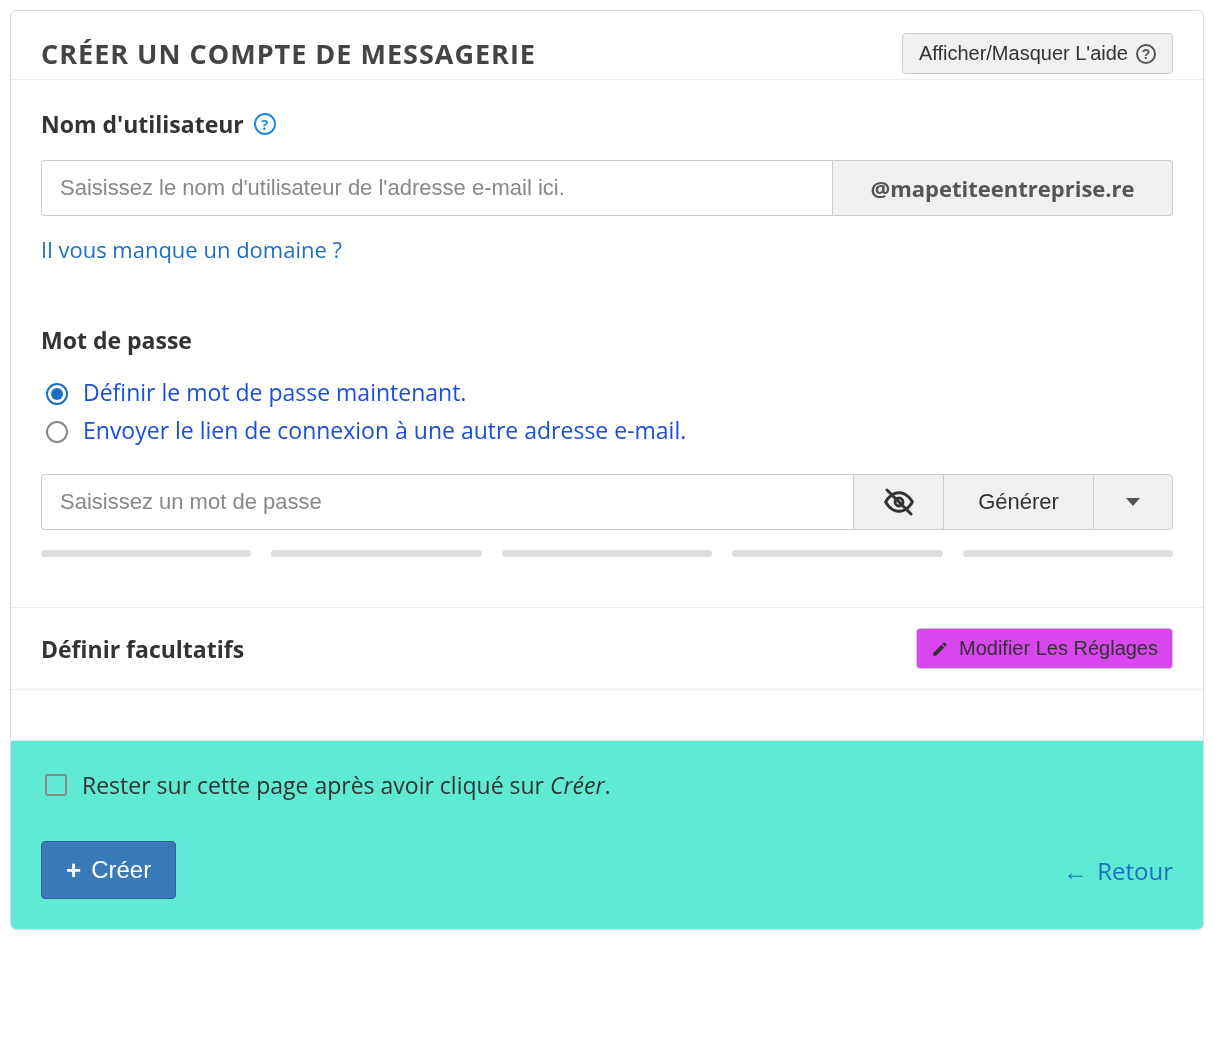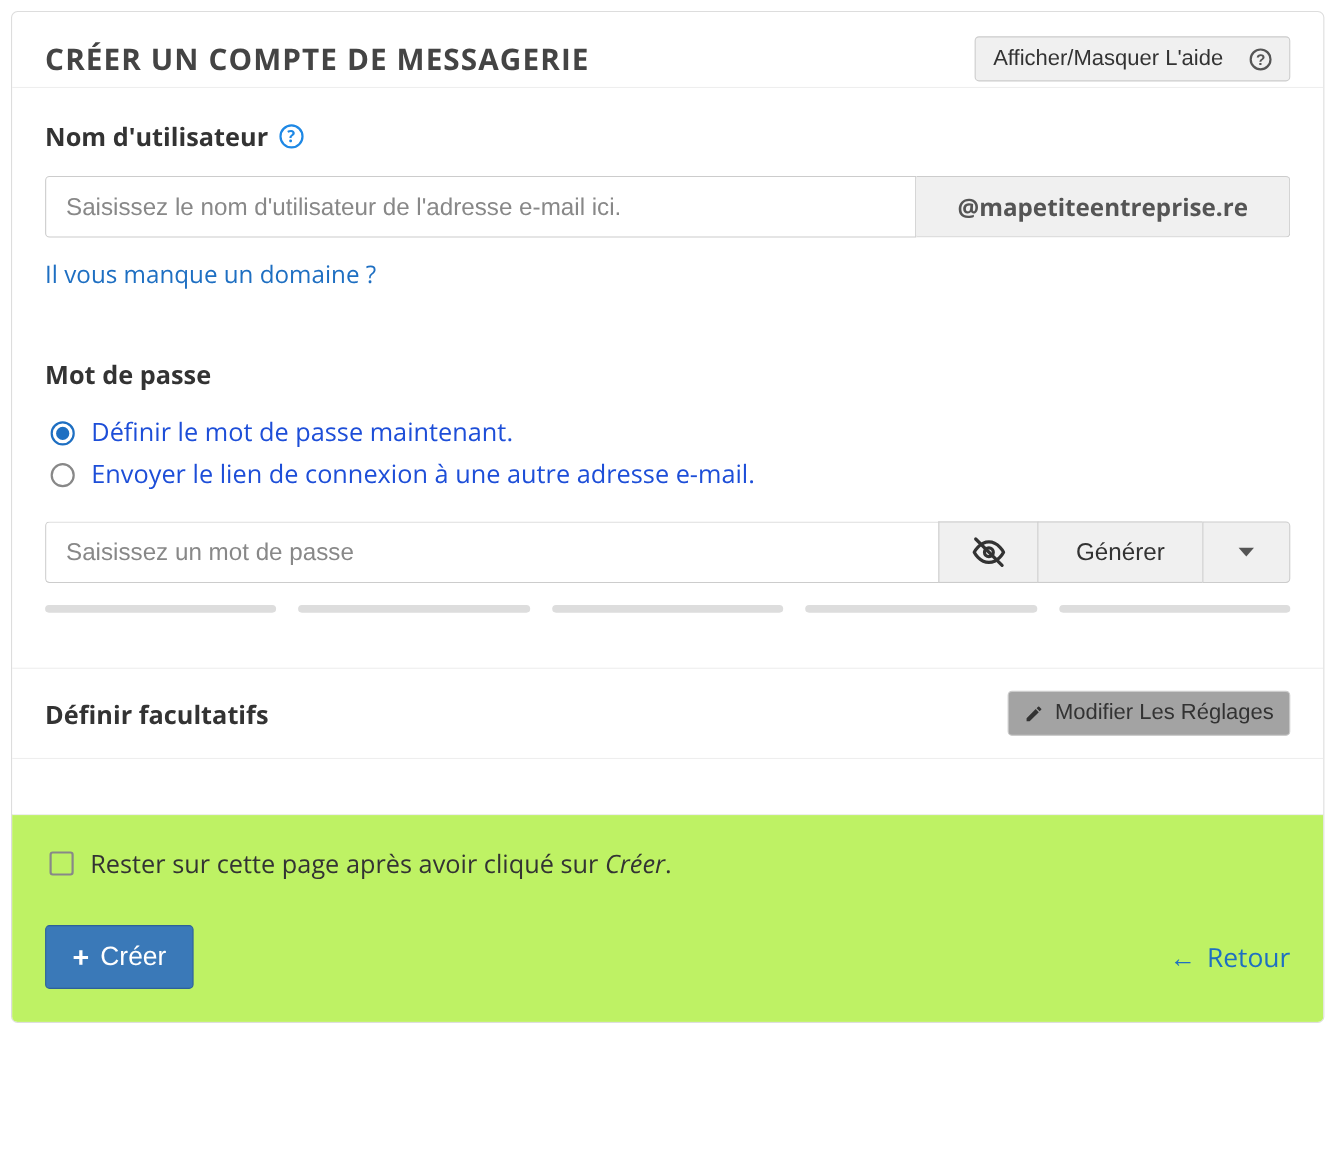--- a/index.html
+++ b/index.html
@@ -27,21 +27,21 @@
   .panel-title {
     font-size: 27px;
     font-weight: 700;
     letter-spacing: 1px;
     color: #444;
     text-transform: uppercase;
   }
   .btn-default {
     display: inline-flex;
     align-items: center;
-    gap: 24px;
+    gap: 8px;
     padding: 8px 16px;
     font-size: 20px;
     color: #333;
     background: #f0f0f0;
     border: 1px solid #ccc;
     border-radius: 4px;
     cursor: pointer;
   }
   .help-icon-circle {
     display: inline-flex;
@@ -205,27 +205,27 @@
     font-weight: 700;
     color: #333;
   }
   .edit-btn {
     display: inline-flex;
     align-items: center;
     gap: 10px;
     padding: 8px 14px;
     font-size: 20px;
     color: #333;
-    background: #a3a3a3;
+    background: #d946ef;
     border: 1px solid #ccc;
     border-radius: 4px;
     cursor: pointer;
   }
   .footer {
-    background: #bef264;
+    background: #5eead4;
     padding: 28px 30px 30px 30px;
     border-top: 1px solid #eee;
   }
   .footer-top { height: 50px; }
   .checkbox-row {
     display: flex;
     align-items: center;
     gap: 12px;
     margin-bottom: 40px;
   }

